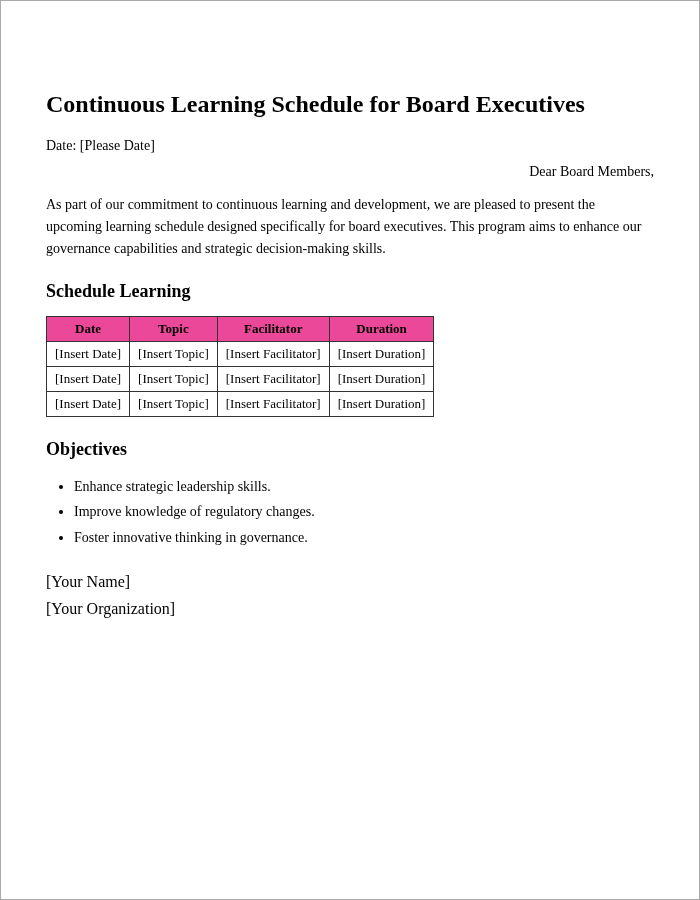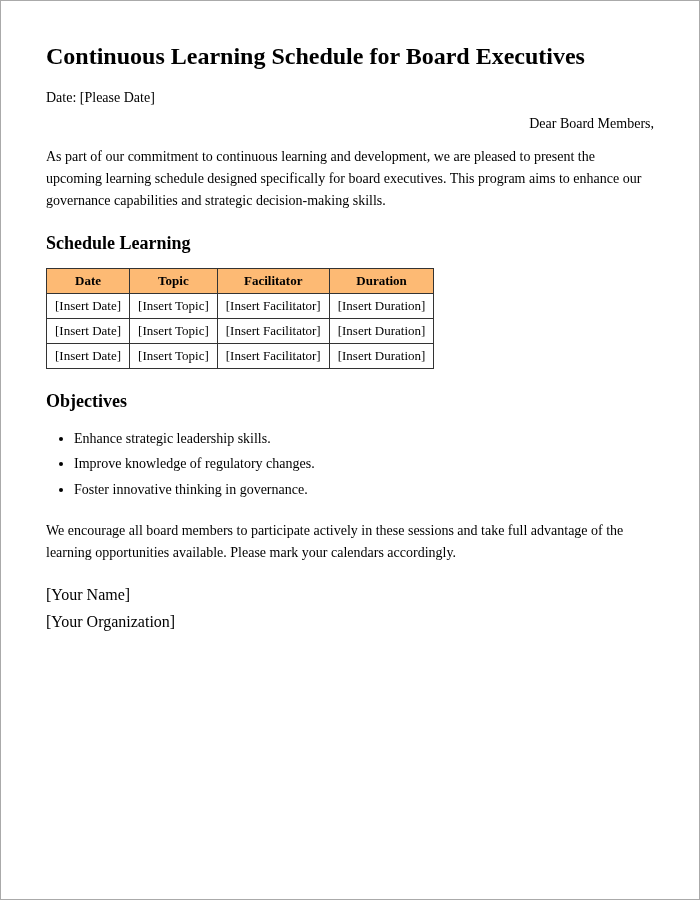--- a/index.html
+++ b/index.html
@@ -25,20 +25,21 @@
       padding: 40px 45px 50px 45px;
       position: relative;
     }
 
     .title {
       font-size: 24px;
       font-weight: bold;
       margin-bottom: 18px;
       line-height: 1.3;
       font-family: Georgia, serif;
+      margin-top: 48px;
     }
 
     .date-line {
       font-size: 14px;
       margin-bottom: 10px;
       font-family: Georgia, serif;
     }
 
     .greeting {
       font-size: 14px;
@@ -71,21 +72,21 @@
 
     .schedule-table th,
     .schedule-table td {
       border: 1px solid #333;
       padding: 4px 8px;
       text-align: center;
     }
 
     .schedule-table th {
       font-weight: bold;
-      background: #fdba74;
+      background: #ec4899;
     }
 
     .objectives-list {
       list-style: disc;
       padding-left: 28px;
       margin-bottom: 18px;
       font-size: 14px;
       font-family: Georgia, serif;
       line-height: 1.8;
     }
@@ -156,21 +157,20 @@
   </table>
 
   <h2 class="section-heading">Objectives</h2>
 
   <ul class="objectives-list" id="objectives-list">
   <li>Enhance strategic leadership skills.</li>
       <li>Improve knowledge of regulatory changes.</li>
       <li>Foster innovative thinking in governance.</li>
     </ul>
 
-  <p class="closing-paragraph">We encourage all board members to participate actively in these sessions and take full advantage of the learning opportunities available. Please mark your calendars accordingly.</p>
 
 
   <div class="signature">
     <div>[Your Name]</div>
     <div>[Your Organization]</div>
   </div>
 
 </div>
 
 </body></html>

